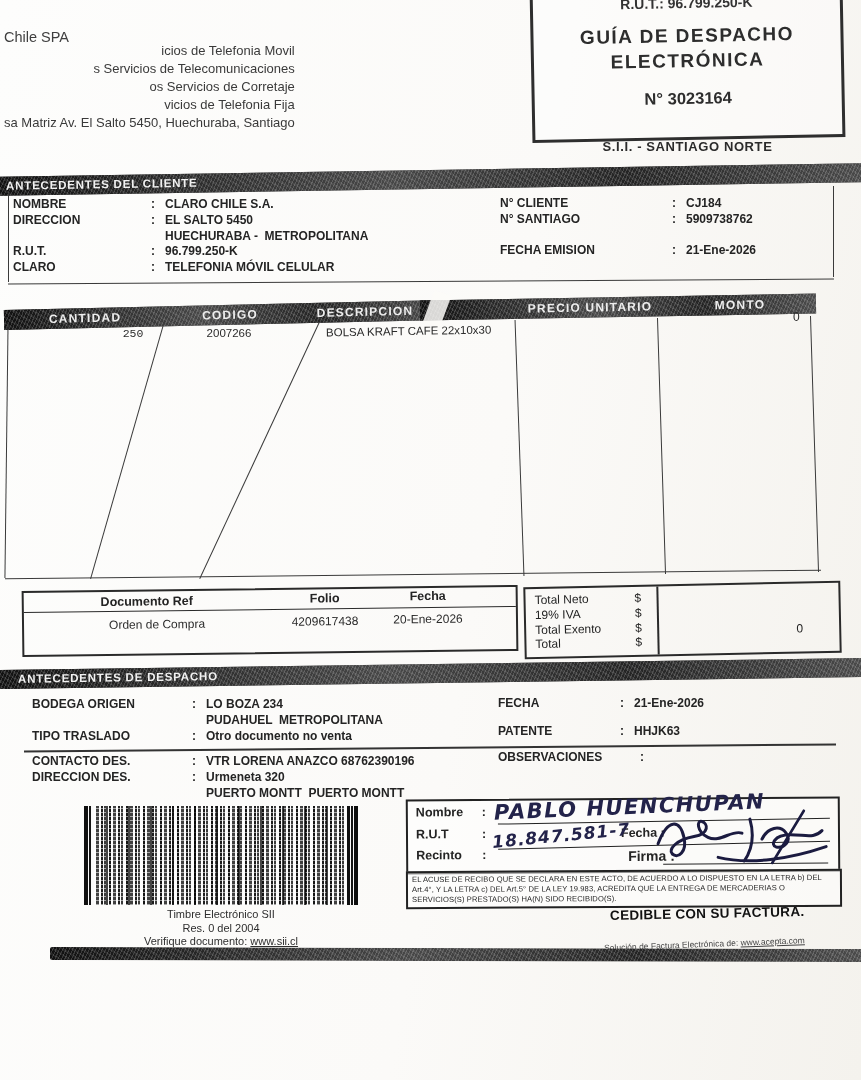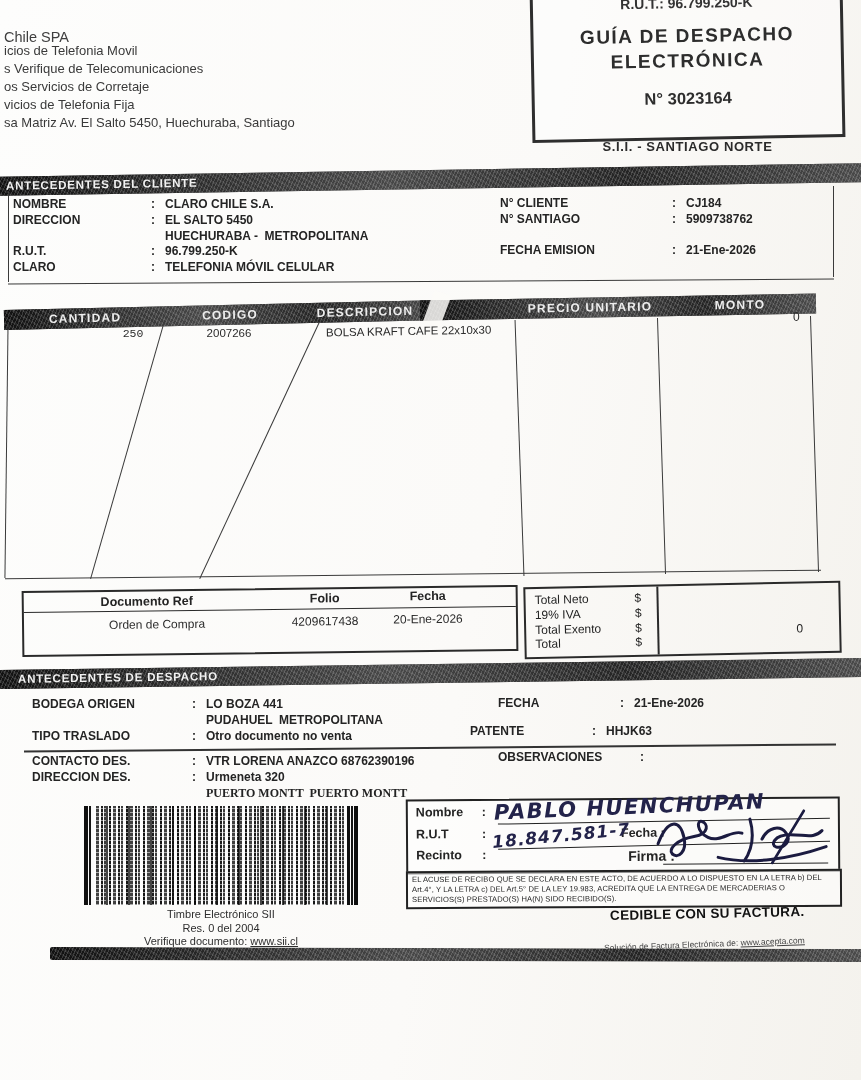--- a/index.html
+++ b/index.html
@@ -37,23 +37,23 @@
   .barcode::after{right:0;width:12px;background:linear-gradient(90deg,#fafafa 0 1px,#101010 1px 4px,#fafafa 4px 5px,#161616 5px 7px,#fafafa 7px 8px,#0e0e0e 8px 12px);}
   .legal{font-size:7.6px;line-height:10px;color:#1f1f1f;font-weight:500;letter-spacing:0.1px;}
   .caption{font-size:11px;line-height:13.5px;color:#2e2e2e;text-align:center;}
 </style>
 </head>
 <body>
 
 <div class="page">
 
   <div class="abs" style="left:4px;top:6px;font-size:14.5px;color:#3f3f3f;margin-top:23px;">Chile SPA</div>
-  <div class="abs" style="left:4px;top:42px;font-size:13px;line-height:18px;color:#3a3a3a;">
+  <div class="abs" style="left:4px;top:42px;font-size:13px;line-height:18px;color:#3a3a3a;text-align:right;">
     <div>icios de Telefonia Movil</div>
-    <div>s Verifique de Telecomunicaciones</div>
+    <div>s Servicios de Telecomunicaciones</div>
     <div>os Servicios de Corretaje</div>
     <div>vicios de Telefonia Fija</div>
     <div>sa Matriz Av. El Salto 5450, Huechuraba, Santiago</div>
   </div>
 
   <div class="abs" style="left:531px;top:-14px;width:307px;height:148px;border:3px solid #2e2e2e;transform:rotate(-1.1deg);background:rgba(255,255,255,0.4);">
     <div style="text-align:center;margin-top:6px;font-size:14px;font-weight:bold;color:#333;">R.U.T.: 96.799.250-K</div>
     <div style="text-align:center;margin-top:14px;font-size:19px;font-weight:bold;letter-spacing:1.5px;color:#2d2d2d;">GUÍA DE DESPACHO</div>
     <div style="text-align:center;margin-top:3px;font-size:19px;font-weight:bold;letter-spacing:1.5px;color:#2d2d2d;">ELECTRÓNICA</div>
     <div style="text-align:center;margin-top:17px;font-size:16.5px;font-weight:600;color:#2d2d2d;">N° 3023164</div>
@@ -172,21 +172,21 @@
   </div>
 
   <div class="abs bar" style="left:-8px;top:664px;width:884px;height:19px;transform:rotate(-0.8deg);">
     <div class="bar-title" style="margin-left:26px;">ANTECEDENTES DE DESPACHO</div>
   </div>
 
   <div class="abs" style="left:32px;top:696px;">
     <div class="frow" style="--lw:160px;line-height:16px;">
         <span>BODEGA ORIGEN</span>
         <span>:</span>
-        <span>LO BOZA 441</span>
+        <span>LO BOZA 234</span>
       </div>
     <div class="frow" style="--lw:160px;line-height:16px;">
         <span></span>
         <span></span>
         <span>PUDAHUEL &nbsp;METROPOLITANA</span>
       </div>
     <div class="frow" style="--lw:160px;line-height:16px;">
         <span>TIPO TRASLADO</span>
         <span>:</span>
         <span>Otro documento no venta</span>
@@ -197,33 +197,33 @@
     <div class="frow" style="--lw:160px;line-height:16px;">
         <span>CONTACTO DES.</span>
         <span>:</span>
         <span>VTR LORENA ANAZCO 68762390196</span>
       </div>
     <div class="frow" style="--lw:160px;line-height:16px;">
         <span>DIRECCION DES.</span>
         <span>:</span>
         <span>Urmeneta 320</span>
       </div>
-    <div class="frow" style="--lw:160px;line-height:16px;font-family:Liberation Serif, serif;">
+    <div class="frow" style="--lw:160px;line-height:16px;">
         <span></span>
         <span></span>
         <span>PUERTO MONTT &nbsp;PUERTO MONTT</span>
       </div>
   </div>
 
   <div class="abs frow" style="left:498px;top:696px;--lw:122px;">
     <span>FECHA</span>
       <span>:</span>
       <span>21-Ene-2026</span>
   </div>
-  <div class="abs frow" style="left:470px;top:724px;--lw:122px;">
+  <div class="abs frow" style="left:498px;top:724px;--lw:122px;">
     <span>PATENTE</span>
       <span>:</span>
       <span>HHJK63</span>
   </div>
   <div class="abs frow" style="left:498px;top:750px;gap:20px;--lw:122px;">
     <span>OBSERVACIONES</span>
       <span>:</span>
       <span></span>
   </div>
 

